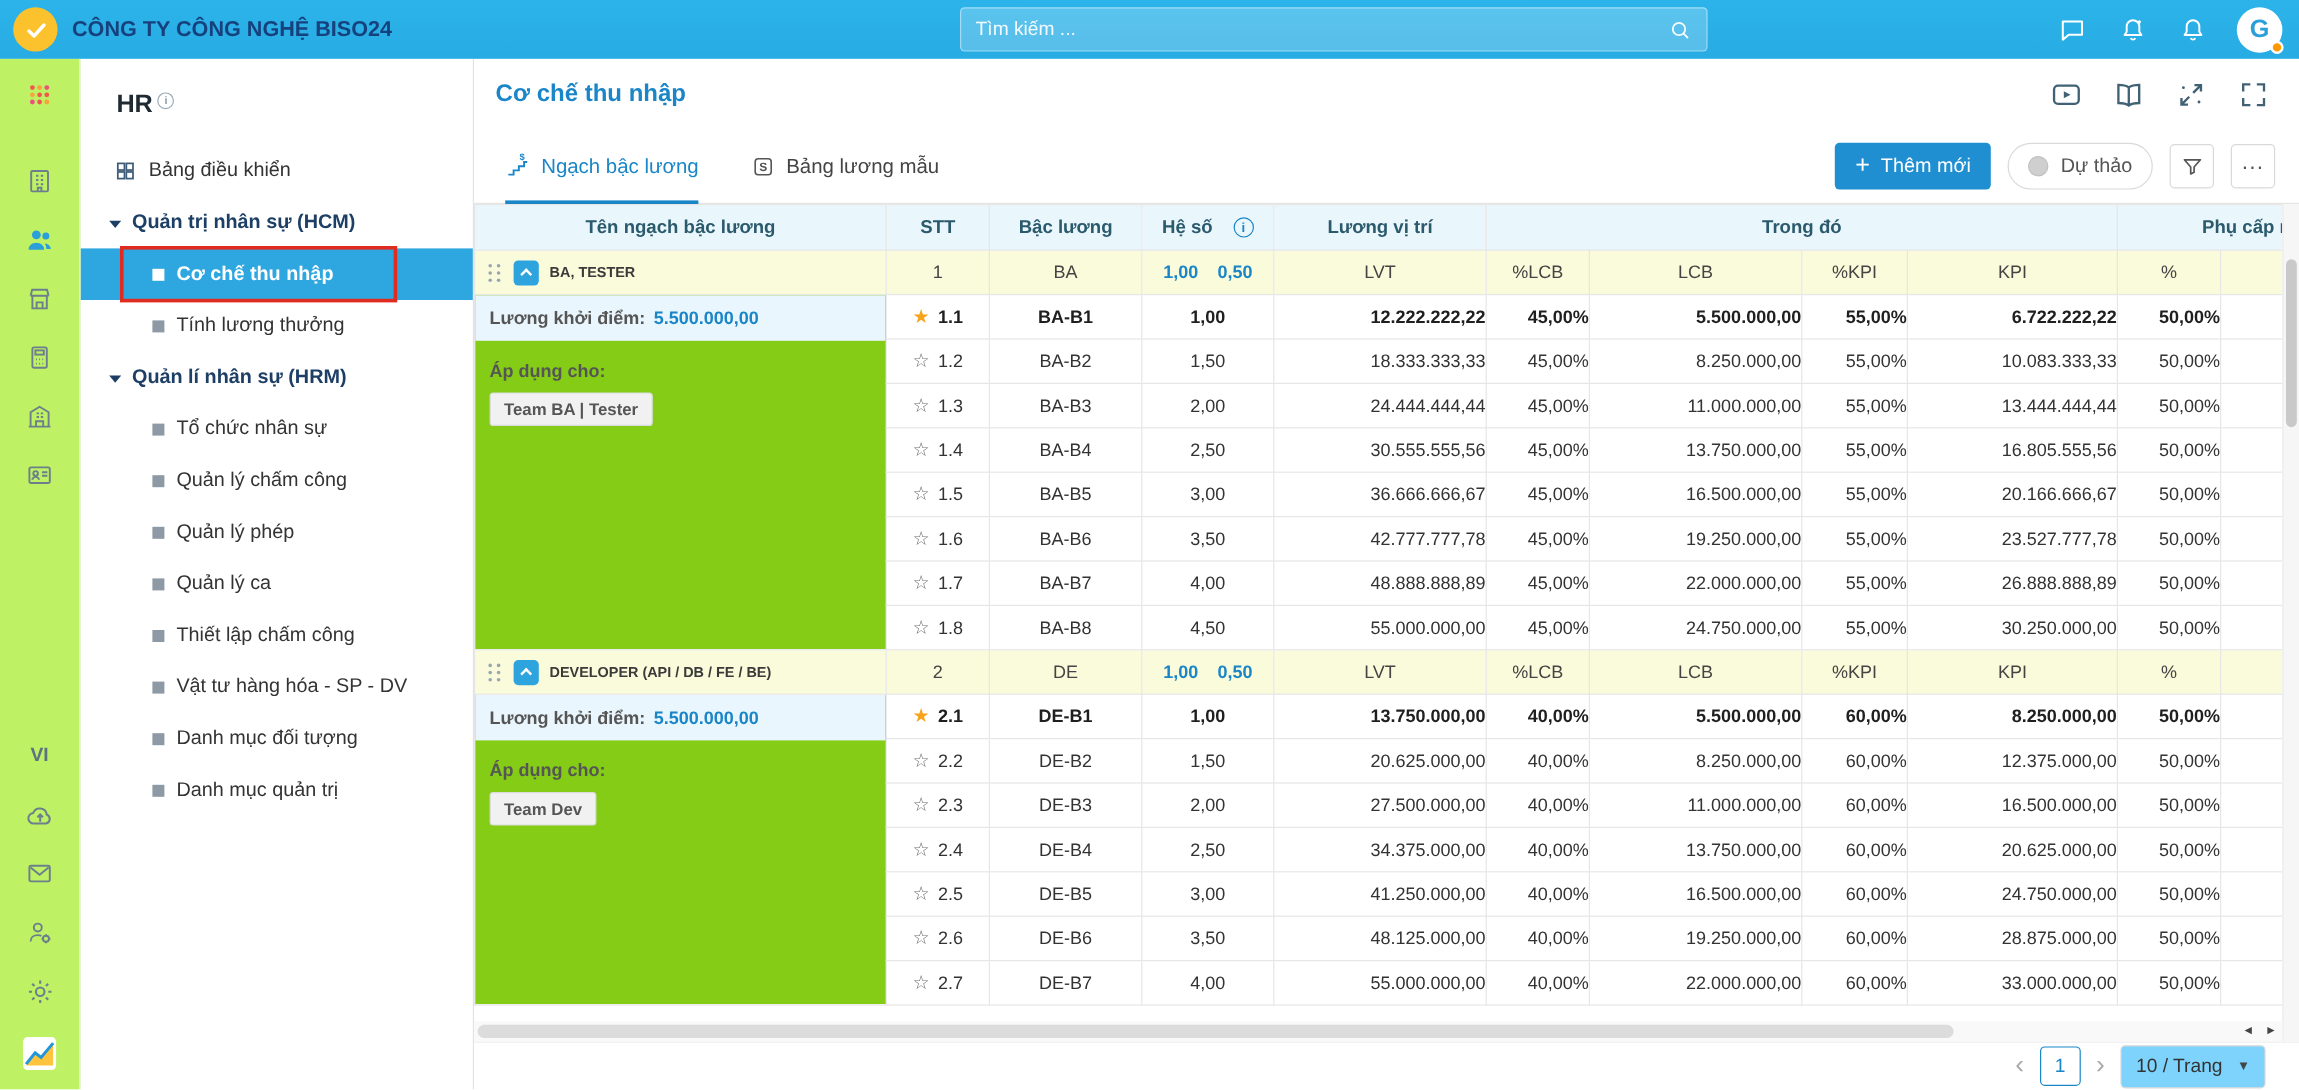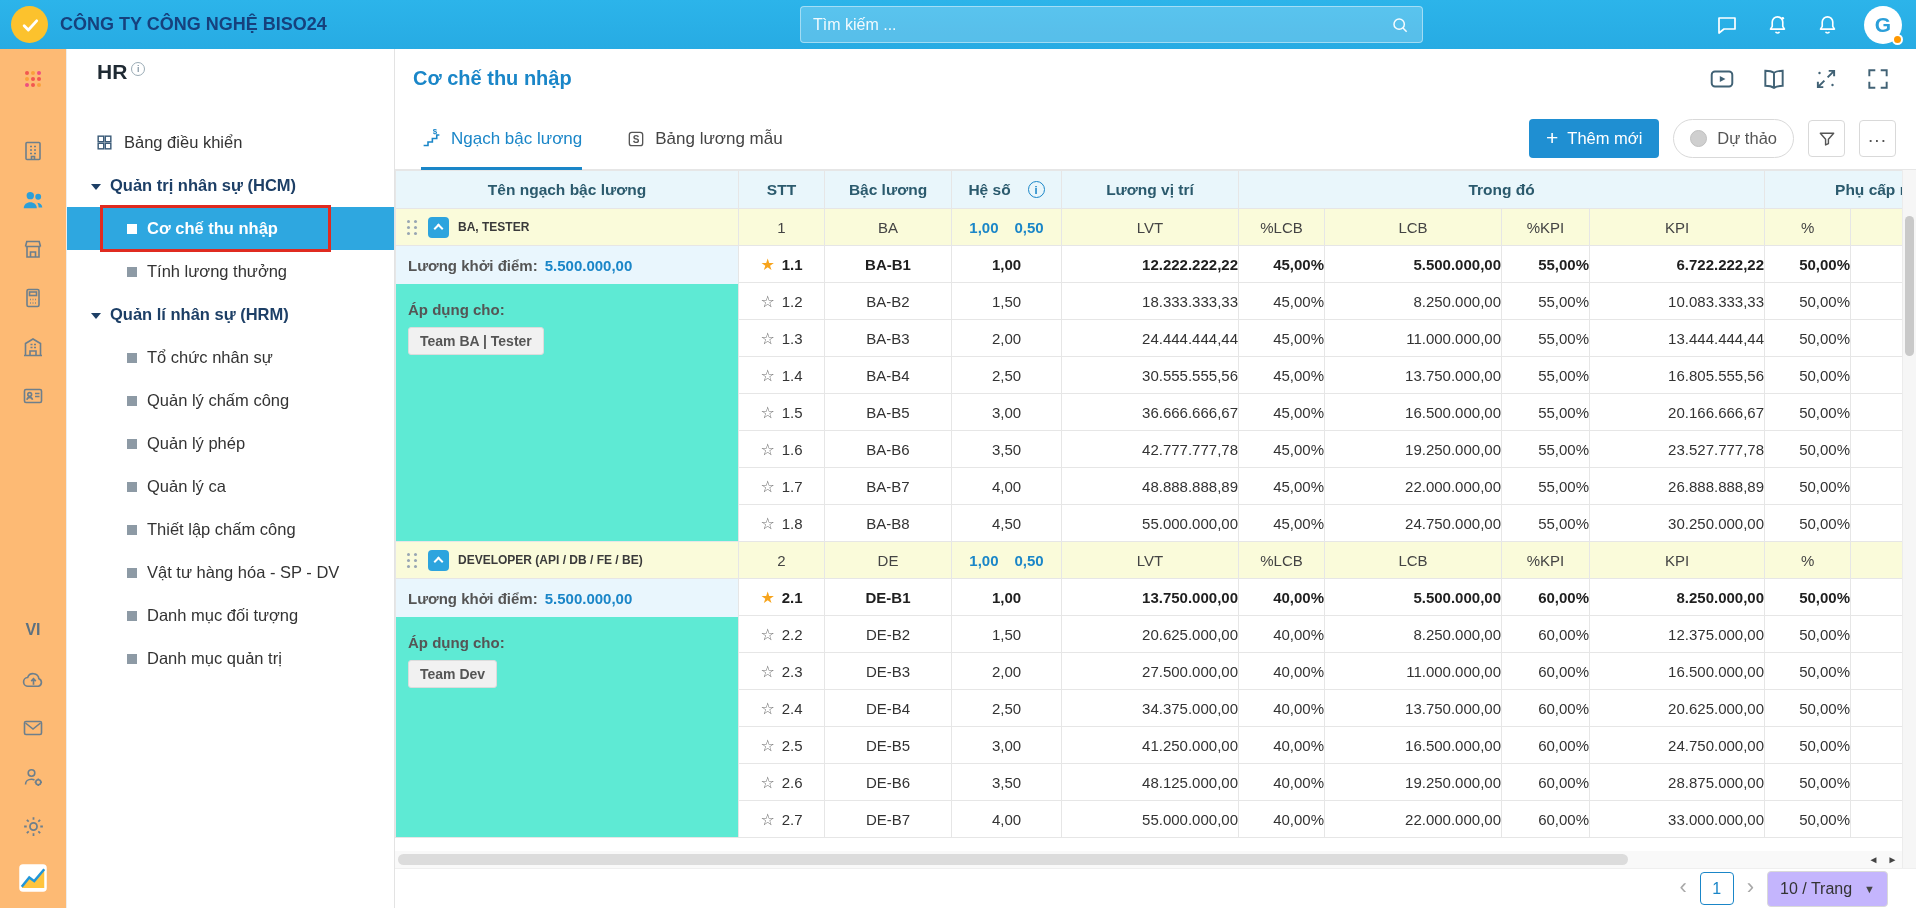--- a/index.html
+++ b/index.html
@@ -14,37 +14,37 @@
   .search-wrap{position:absolute;left:800px;top:6px;width:623px;height:37px;border:1px solid rgba(255,255,255,.45);background:rgba(255,255,255,.22);border-radius:4px;display:flex;align-items:center;padding:0 12px}
   .search-input{flex:1;border:0;outline:0;background:transparent;color:#fff;font-size:16px;font-family:inherit}
   .search-input::placeholder{color:rgba(255,255,255,.92)}
   .top-icons{position:absolute;right:14px;top:0;height:49px;display:flex;align-items:center;gap:24px}
   .tbic{width:26px;height:26px;display:flex;align-items:center;justify-content:center}
   .avatar{width:38px;height:38px;background:#fff;border-radius:50%;position:relative;display:flex;align-items:center;justify-content:center}
   .avatar-g{color:#2b9fd9;font-weight:bold;font-size:21px}
   .avatar-dot{position:absolute;right:-1px;bottom:-1px;width:11px;height:11px;border-radius:50%;background:#ff9800;border:2px solid #fff}
 
   
-  .rail{position:absolute;top:49px;left:0;bottom:0;width:67px;background:#fdba74;border-right:1px solid #ededed;display:flex;flex-direction:column;align-items:center;z-index:5}
+  .rail{position:absolute;top:49px;left:0;bottom:0;width:67px;background:#bef264;border-right:1px solid #ededed;display:flex;flex-direction:column;align-items:center;z-index:5}
   .ric{width:42px;height:40px;display:flex;align-items:center;justify-content:center;flex:0 0 auto}
   .ric.apps{margin-top:10px}
   .ric.r2{margin-top:32px}
   .ric.rg{margin-top:9px}
   .rail-spacer{flex:1}
   .ric.vi{font-size:16px;font-weight:bold;color:#5c7181}
   .ric.logo{margin:12px 0 10px}
   .dotgrid{width:17px;height:17px;display:grid;grid-template-columns:repeat(3,1fr);gap:2px}
   .dotgrid i{width:4px;height:4px;border-radius:50%;display:block}
   .d1{background:#f2574f}.d2{background:#f9a13c}.d3{background:#ee4f7f}
   .d4{background:#f9a13c}.d5{background:#f2574f}.d6{background:#f2574f}
   .d7{background:#ee4f7f}.d8{background:#f2574f}.d9{background:#f9a13c}
 
   
   .sidebar{position:absolute;top:49px;left:67px;width:328px;bottom:0;background:#fff;border-right:1px solid #e3e3e3;z-index:4}
-  .hr-head{display:flex;align-items:flex-start;gap:4px;padding:11px 0 0 30px}
+  .hr-head{display:flex;align-items:flex-start;gap:4px;padding:26px 0 0 30px}
   .hr-title{font-size:21px;font-weight:bold;color:#1f2a33}
   .hr-sup{width:14px;height:14px;border:1px solid #9aabb5;color:#8a9ba8;border-radius:50%;font-size:9px;display:flex;align-items:center;justify-content:center;margin-top:2px;font-weight:bold}
   .menu{position:absolute;top:72px;left:0;right:0}
   .menu-item{height:43px;display:flex;align-items:center;gap:10px;font-size:16.5px;color:#333;position:relative}
   .menu-item.top{padding-left:28px}
   .menu-item.group{padding-left:24px;font-weight:bold;color:#1d3f66;gap:9px}
   .menu-item.sub{padding-left:60px}
   .menu-item.sub.active{background:#2ea7e0;color:#fff;font-weight:bold}
   .bullet{width:10px;height:10px;background:#8d9aa5;flex:0 0 auto}
   .menu-item.sub.active .bullet{background:#fff}
@@ -93,40 +93,40 @@
   .lbl{color:#555}
   .blue{color:#1a86c8;font-weight:bold}
   .cstep{margin-left:16px}
   .c-center{text-align:center}
   .c-num{text-align:right;padding-right:12px}
   .c-pct{text-align:right;padding-right:10px}
   .sttw{display:flex;align-items:center;justify-content:center;gap:7px}
   .star{font-size:16px;color:#6e6e6e;font-weight:400}
   .star.on{color:#f7a41c}
   .bold-row td{font-weight:bold;color:#1f1f1f}
-  .panel{vertical-align:top;background:#5eead4}
+  .panel{vertical-align:top;background:#84cc16}
   .strip{height:38px;background:#e9f6fd;display:flex;align-items:center;gap:7px;padding-left:12px}
   .plabel{color:#555;font-size:15px}
   .pval{color:#1a86c8;font-weight:bold;font-size:15px}
   .apply{margin:17px 0 9px 12px;color:#555;font-size:15px}
   .tag{display:inline-block;margin-left:12px;background:#f1f1f1;border:1px solid #dcdcdc;border-radius:3px;padding:5px 11px;font-size:14px;color:#555}
 
   
   .vscroll{position:absolute;top:121px;right:0;width:14px;height:698px;background:#f6f6f6;border-left:1px solid #ececec}
   .vthumb{position:absolute;left:2px;top:46px;width:9px;height:140px;border-radius:5px;background:#c9c9c9}
   .hscroll{position:absolute;top:802px;left:0;width:1507px;height:17px;background:#f9f9f9}
   .hthumb{position:absolute;left:3px;top:3px;width:1230px;height:11px;border-radius:6px;background:#dcdcdc}
   .hs-arrows{position:absolute;right:0;top:0;height:17px;display:flex}
   .hs-arrow{width:19px;height:17px;display:flex;align-items:center;justify-content:center;font-size:10px;color:#444}
 
   
   .pagebar{position:absolute;left:0;right:0;bottom:0;height:40px;background:#fff;border-top:1px solid #efefef;display:flex;align-items:center;justify-content:flex-end;gap:13px;padding-right:28px}
   .pg-nav{font-size:22px;color:#a9a9a9;line-height:1;margin-top:-3px}
   .pg-current{min-width:34px;height:33px;border:1px solid #1a86c8;border-radius:4px;color:#1a86c8;font-size:16px;display:flex;align-items:center;justify-content:center;background:#fff;padding:0 8px}
-  .pg-size{height:36px;border:1px solid #d9d9d9;border-radius:4px;background:#c4b5fd;display:flex;align-items:center;gap:12px;padding:0 12px;font-size:16px;color:#333}
+  .pg-size{height:36px;border:1px solid #d9d9d9;border-radius:4px;background:#7dd3fc;display:flex;align-items:center;gap:12px;padding:0 12px;font-size:16px;color:#333}
   .pg-caret{font-size:11px;color:#444}
 </style>
 </head>
 <body>
 
 <div class="topbar" data-interactable="false">
   <span class="logo-circle" data-interactable="true">
     <svg width="20" height="20" viewBox="0 0 24 24">
         <path d="M5 13l5 5L20 7" stroke="#fff" stroke-width="3.4" fill="none" stroke-linecap="round" stroke-linejoin="round"></path>
       </svg>

